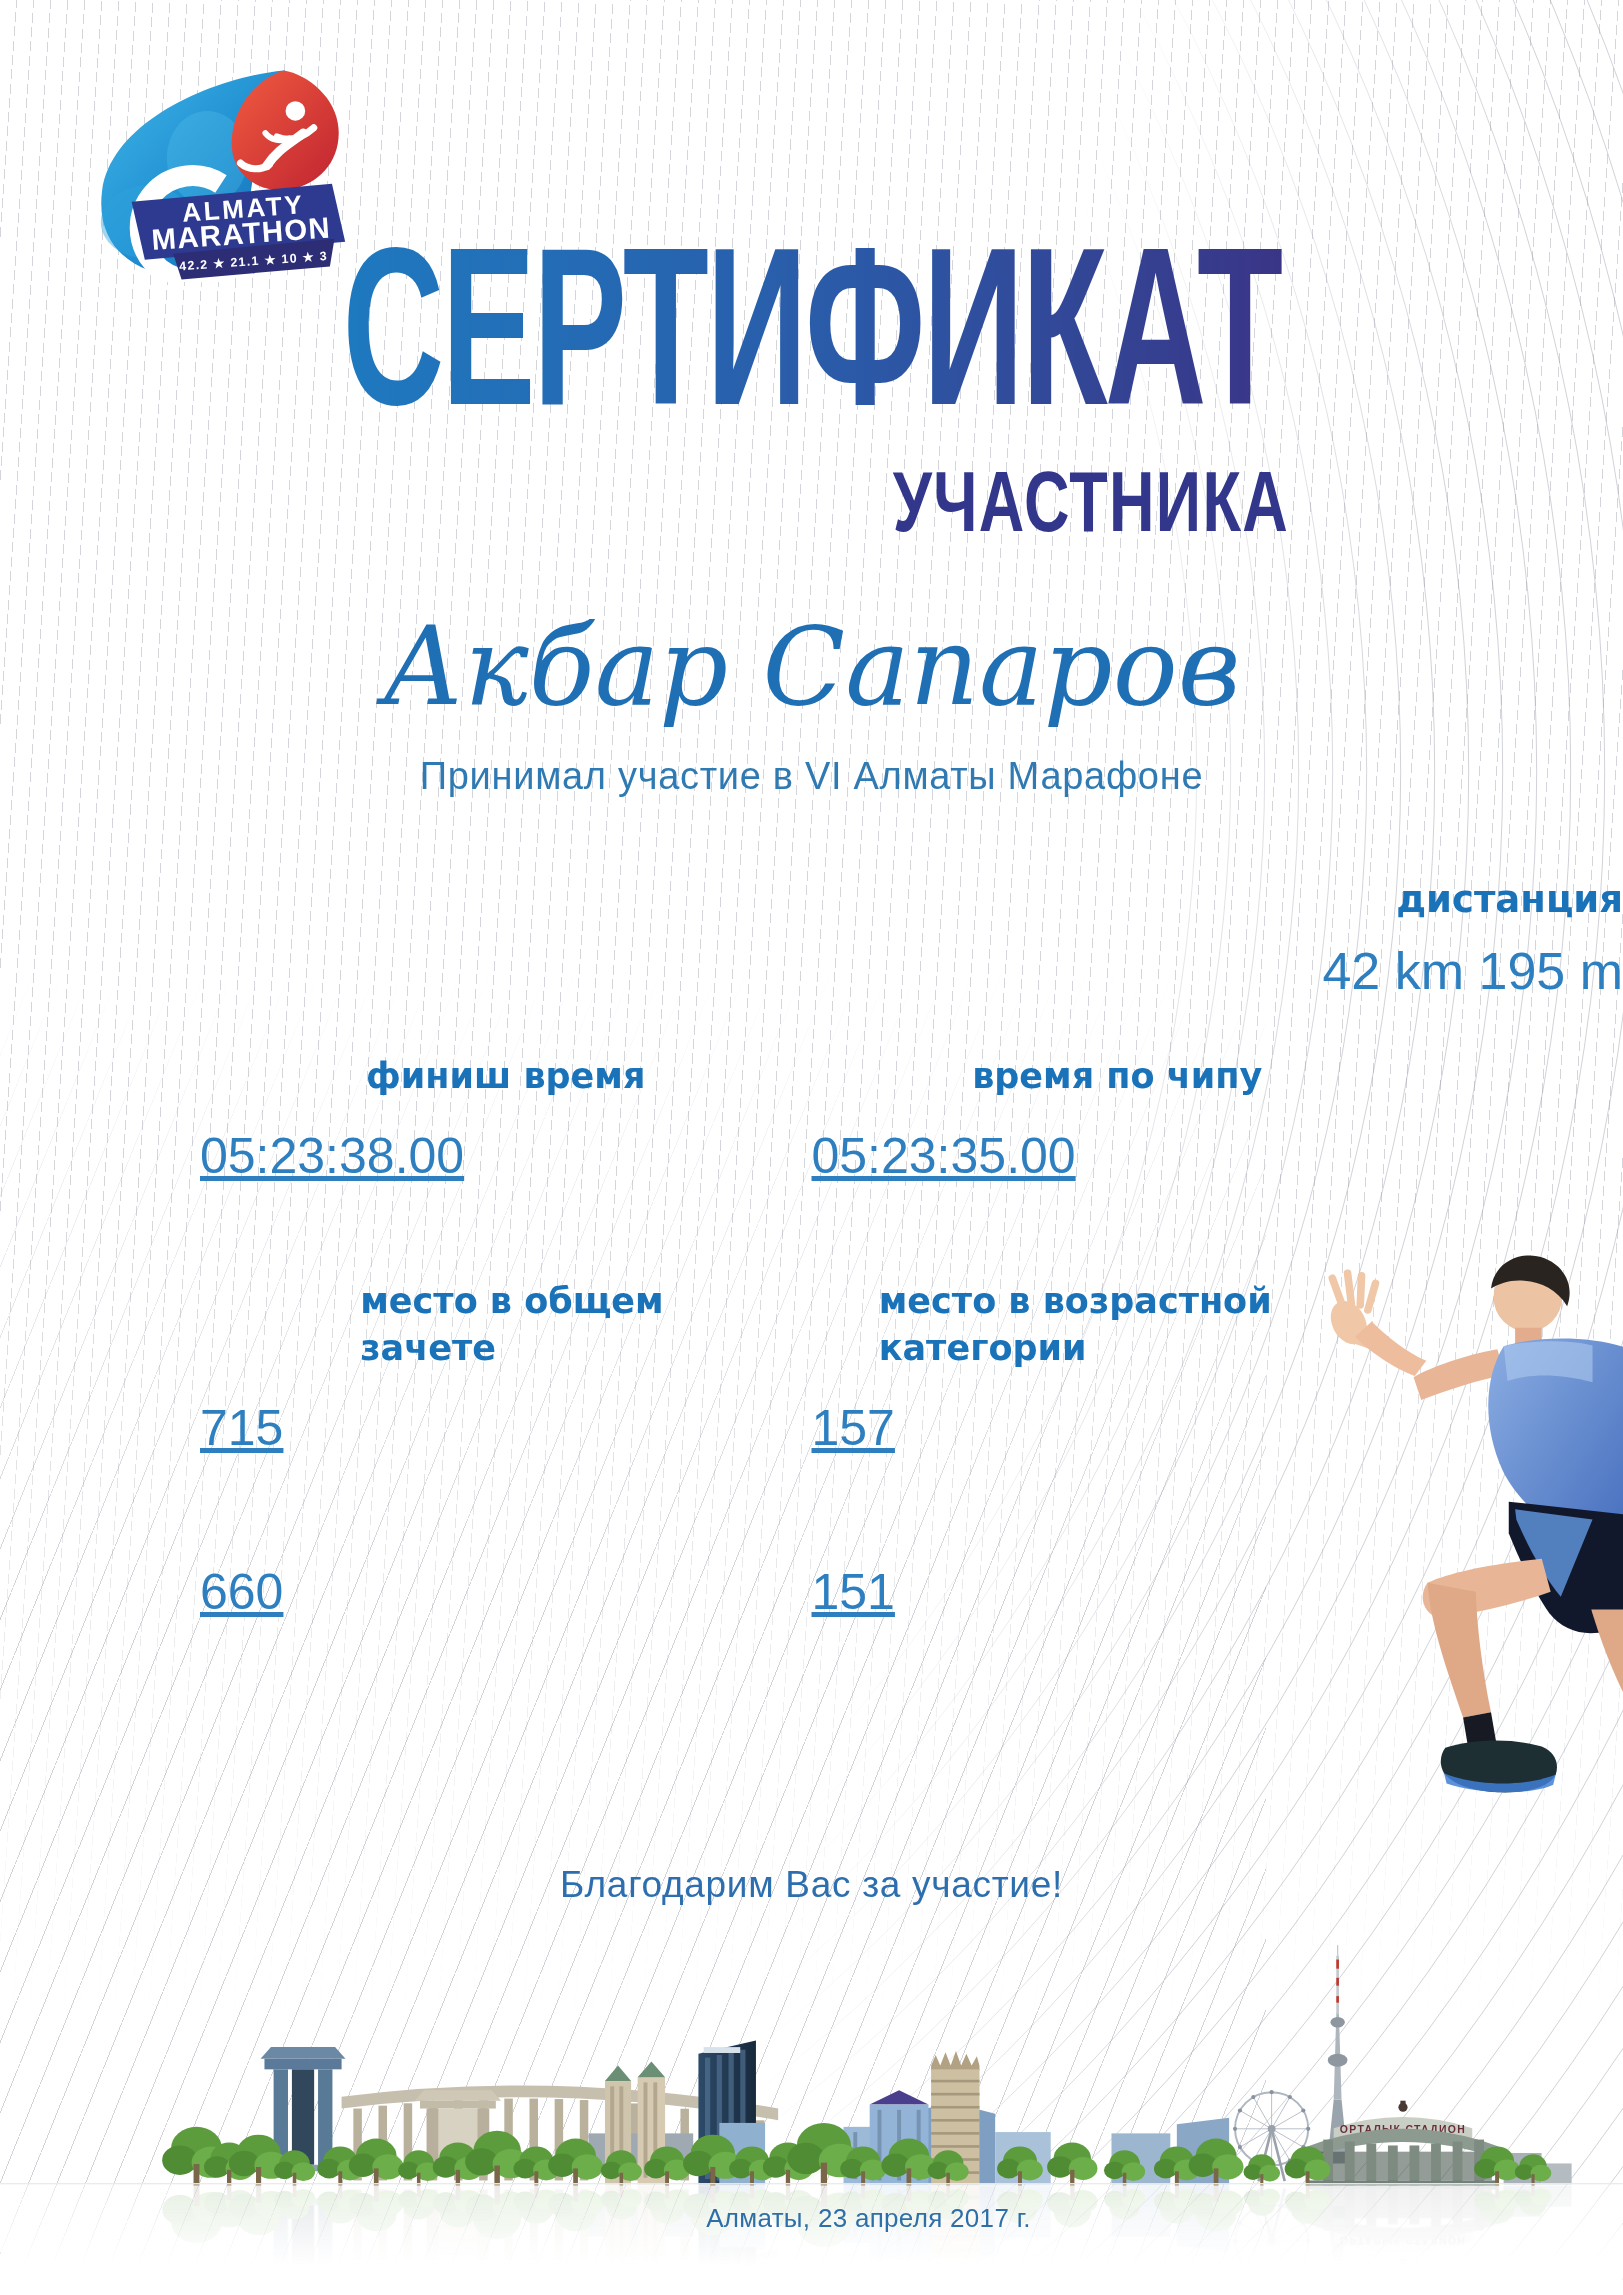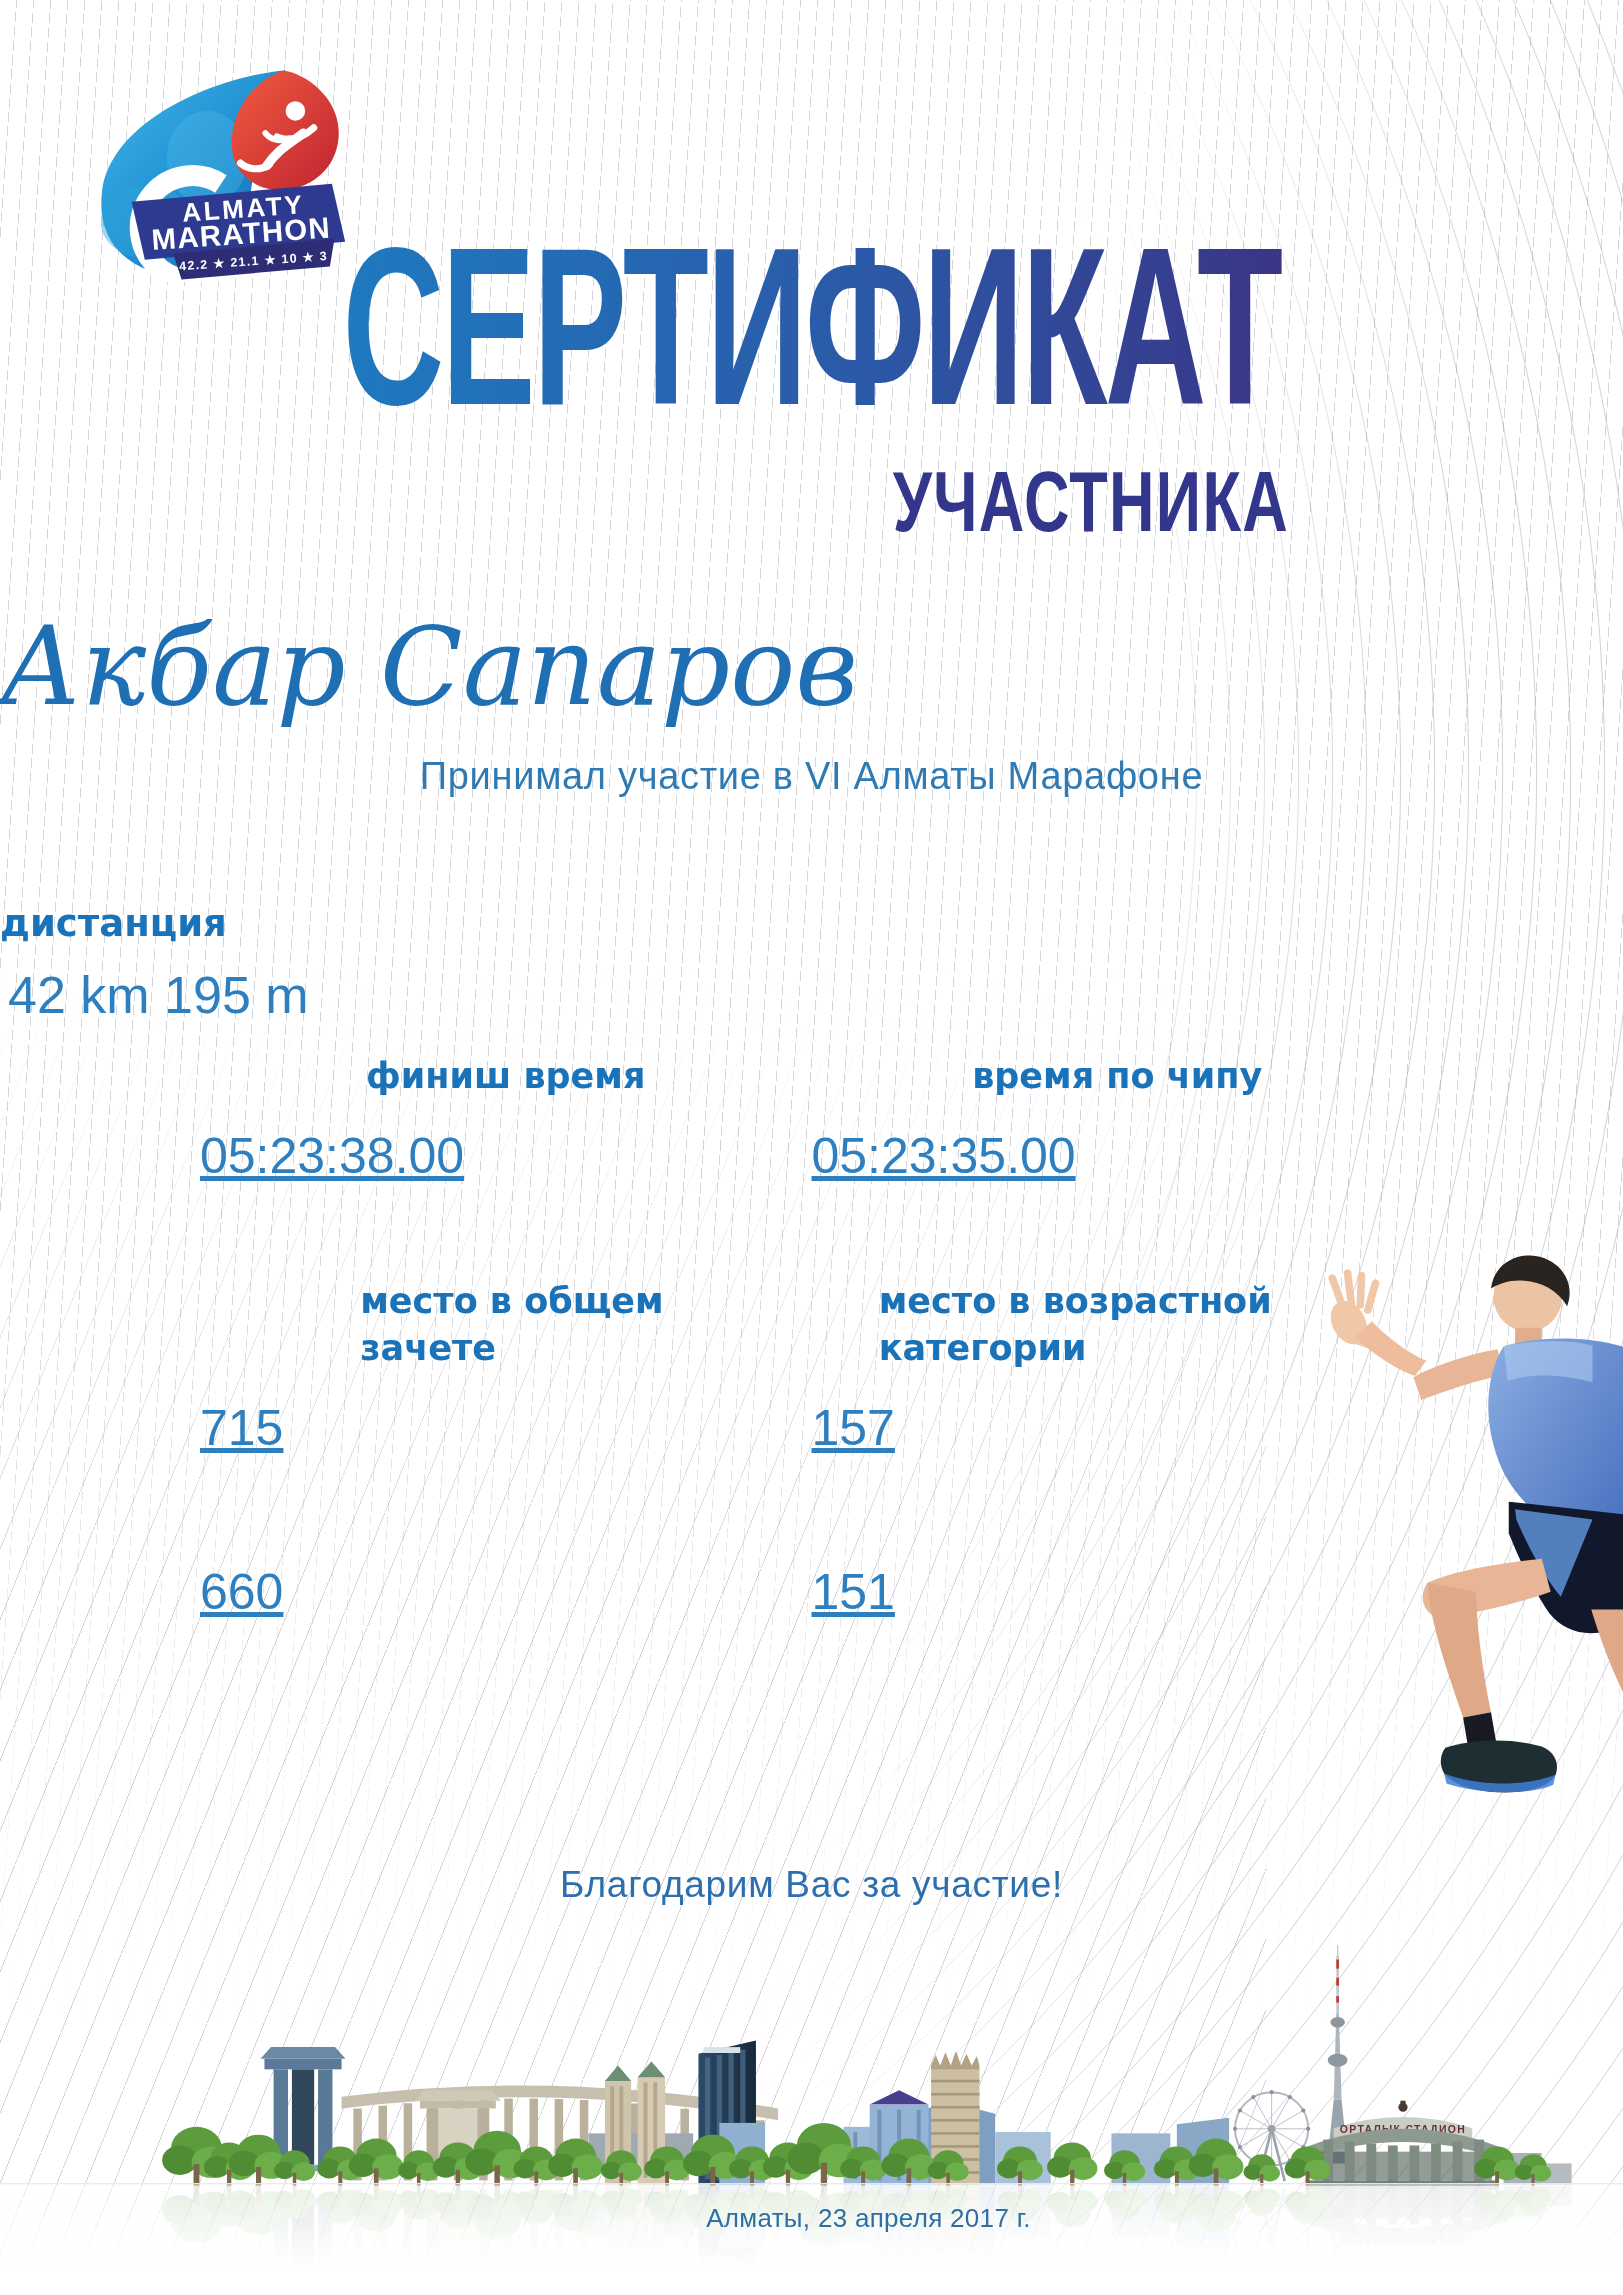--- a/index.html
+++ b/index.html
@@ -45,28 +45,28 @@
     transform:scaleY(1.6);transform-origin:center;
   }
   .cert-subtitle{
     margin-top:52px;text-align:right;
     font:800 63px/1 "Liberation Sans",sans-serif;letter-spacing:1.3px;
     color:var(--subtitle-indigo,#33378c);
     transform:scaleY(1.35);transform-origin:center;
   }
 
   
-  .name{position:absolute;top:602px;left:0;right:0;z-index:3;
+  .name{position:absolute;top:602px;left:0;right:0;text-align:center;z-index:3;
     font:italic 400 108px/1.2 "DejaVu Serif",serif;color:var(--script-blue,#1f6fb4);}
   .event-line{position:absolute;top:757px;left:0;right:0;text-align:center;z-index:3;
     font:400 38px/1 "Liberation Sans",sans-serif;letter-spacing:0.7px;
     color:var(--event-blue,#2f7ab2);}
 
   
-  .distance{position:absolute;top:900px;left:0;right:0;text-align:left;z-index:3;}
+  .distance{position:absolute;top:876px;left:0;right:0;text-align:right;z-index:3;}
   .d-lbl{font:800 37px/1.3 "DejaVu Sans",sans-serif;color:var(--label-blue,#1a73b9);}
   .d-val{margin-top:15.7px;font:400 52px/1.2 "Liberation Sans",sans-serif;
          color:var(--value-blue,#2e7fc0);margin-left:8px;}
 
   
   .results{position:absolute;top:1053px;left:50%;transform:translateX(-50%);
            width:1223px;z-index:3;}
   .res-row{display:flex;}
   .res-row + .res-row{margin-top:92px;}
   .res-row.row-3{margin-top:78px;}

